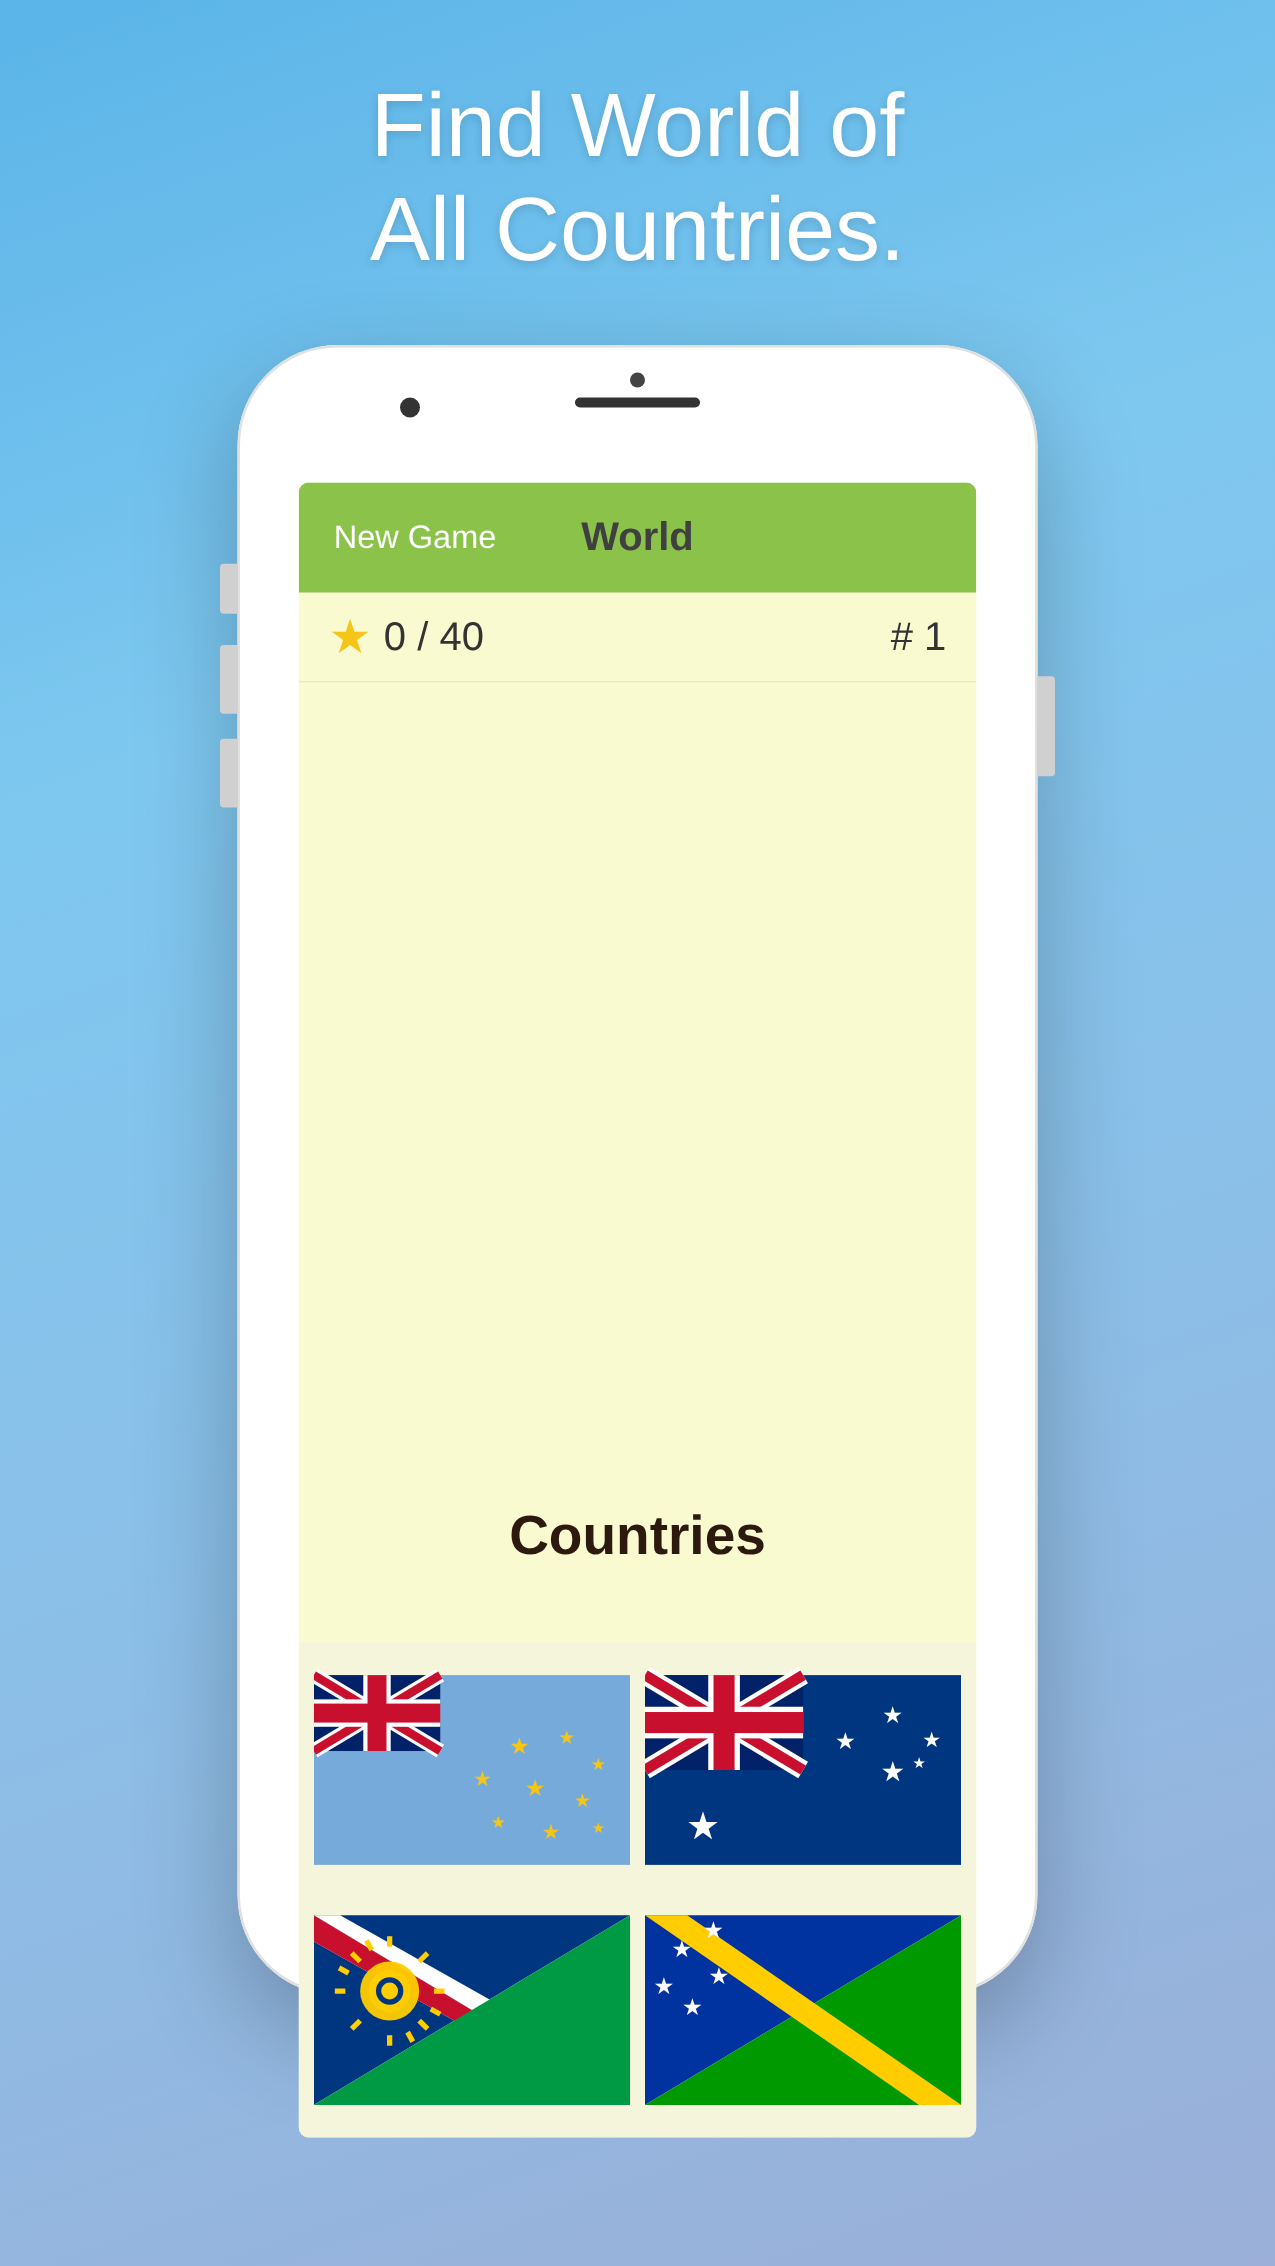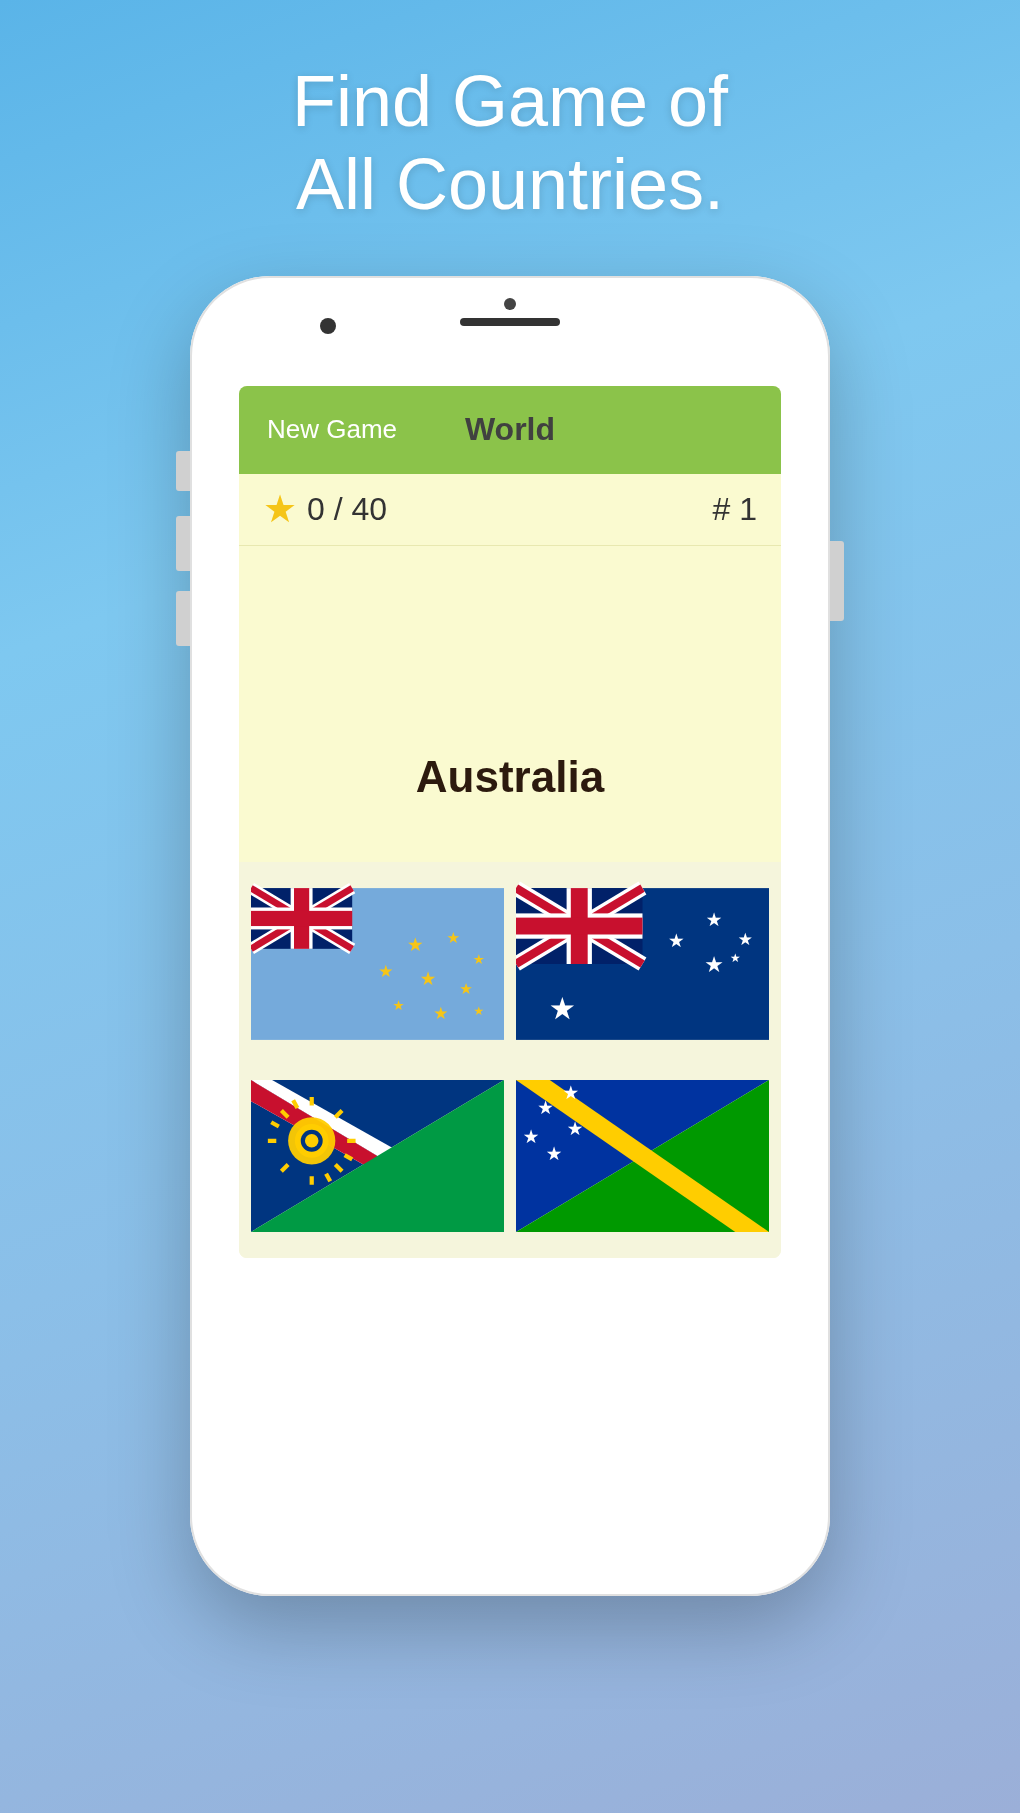--- a/index.html
+++ b/index.html
@@ -115,21 +115,21 @@
       background: #d0d0d0;
       border-radius: 0 3px 3px 0;
       width: 14px;
       height: 80px;
       top: 265px;
     }
 
     
     .phone-screen {
       width: 542px;
-      height: 872px;
+      height: 1324px;
       background: #f5f5dc;
       border-radius: 8px;
       overflow: hidden;
       display: flex;
       flex-direction: column;
       flex-shrink: 0;
     }
 
     
     .app-bar {
@@ -227,21 +227,21 @@
     }
 
     .flag-svg {
       width: 100%;
       height: 100%;
     }
   </style>
 </head>
 <body>
 
-<h1 class="hero-title" style="white-space: pre-line;">Find Game of
+<h1 class="hero-title" style="white-space: pre-line;">Find World of
 All Countries.</h1>
 
 <div class="phone-frame">
 
   <div class="phone-side-btn-left phone-silent"></div>
   <div class="phone-side-btn-left phone-vol-up"></div>
   <div class="phone-side-btn-left phone-vol-down"></div>
   <div class="phone-side-btn-right"></div>
 
   <div class="phone-top">
@@ -261,21 +261,21 @@
       <span class="star-icon">★</span>
       <span class="score-text">
         <span>0</span>
         <span> / </span>
         <span>40</span>
       </span>
       <span class="question-num"># 1</span>
     </div>
 
     <div class="content-area">
-      <span class="country-name">Australia</span>
+      <span class="country-name">Countries</span>
     </div>
 
     <div class="flag-grid">
 
       <div class="flag-cell">
         <svg class="flag-svg" viewBox="0 0 300 180" xmlns="http://www.w3.org/2000/svg">
 
           <rect width="300" height="180" fill="#75aadb"></rect>
 
           <g>

